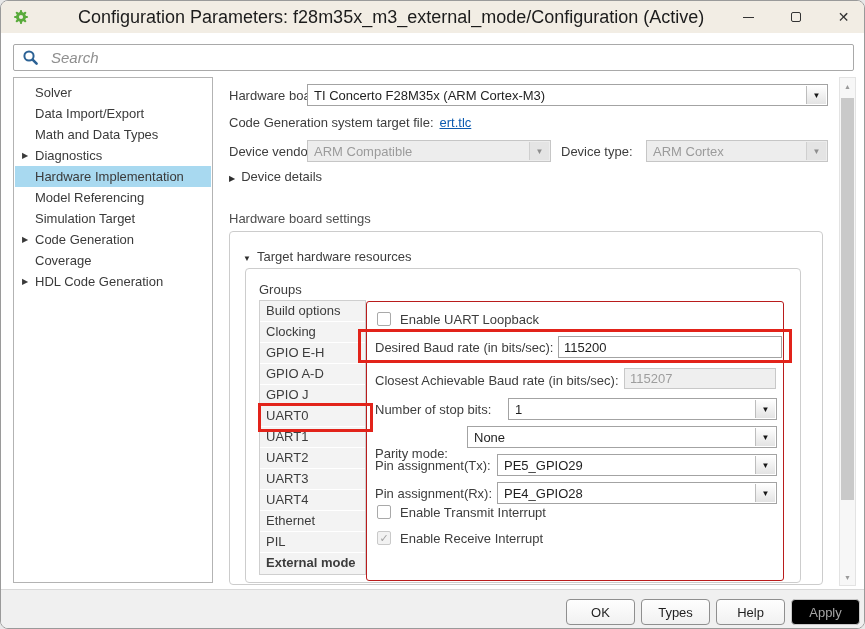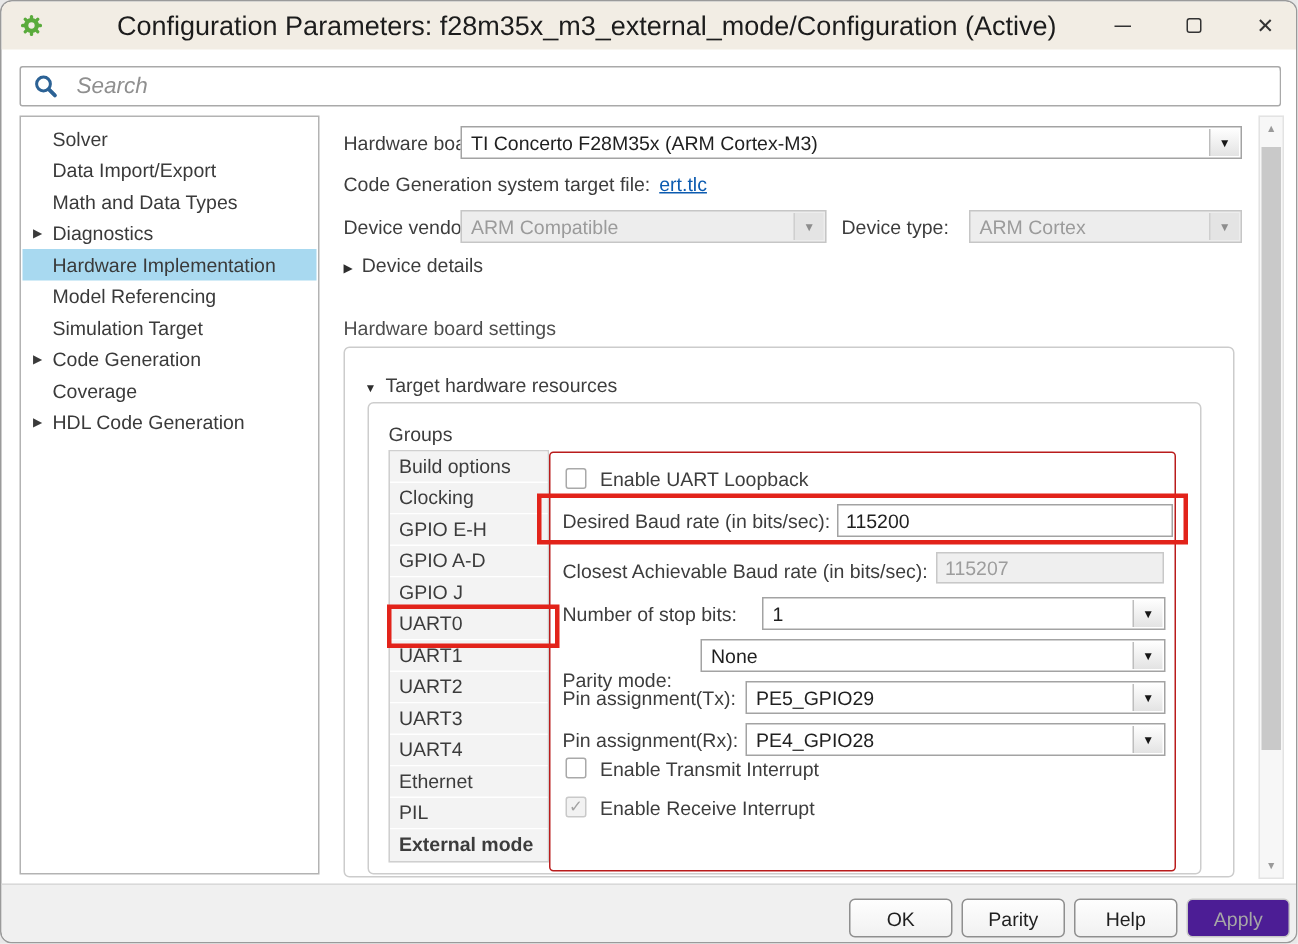--- a/index.html
+++ b/index.html
@@ -48,21 +48,21 @@
   .txtinput.disabled { background:#efefef; color:#9d9d9d; border-color:#c8c8c8; }
   
   .redbox { position:absolute; border:3px solid #e2231a; pointer-events:none; z-index:30; }
   
   #scrollbar { position:absolute; left:838px; top:76px; width:17px; height:509px; background:#f7f7f7; border:1px solid #e3e3e3; }
   #scroll-thumb { position:absolute; left:1px; width:13px; top:20px; height:402px; background:#c9c9c9; }
   .scroll-arrow { position:absolute; left:0; width:15px; height:16px; display:flex; align-items:center; justify-content:center; font-size:7px; color:#9a9a9a; }
   
   #footer { position:absolute; left:0; top:588px; width:865px; height:41px; background:#f0f0f0; border-top:1px solid #d9d9d9; }
   .fbtn { position:absolute; top:9px; width:69px; height:26px; border:1px solid #8f8f8f; border-radius:4px; background:linear-gradient(#fefefe,#f1f1f1); font-size:13px; color:#1f1f1f; display:flex; align-items:center; justify-content:center; cursor:default; }
-  .fbtn.disabled { color:#a6a6a6; border-color:#c8c8c8; background:#4c1d95; }
+  .fbtn.disabled { color:#a6a6a6; border-color:#c8c8c8; background:#000000; }
 </style>
 </head>
 <body>
 
 <div id="window">
 
   <div id="titlebar">
     <svg id="gear" width="16" height="16" viewBox="0 0 16 16">
       <g fill="#5aab3c">
         <rect x="6.9" y="1" width="2.2" height="14" rx="1"></rect>
@@ -227,18 +227,18 @@
   <div class="redbox" style="left:357px; top:328px; width:434px; height:34px"></div>
 
   <div id="scrollbar">
     <div class="scroll-arrow" style="top:0">▲</div>
     <div id="scroll-thumb"></div>
     <div class="scroll-arrow" style="bottom:0">▼</div>
   </div>
 
   <div id="footer">
     <div class="fbtn" style="left:565px">OK</div>
-    <div class="fbtn" style="left:640px">Parity</div>
+    <div class="fbtn" style="left:640px">Types</div>
     <div class="fbtn" style="left:715px">Help</div>
     <div class="fbtn disabled" style="left:790px">Apply</div>
   </div>
 
 </div>
 
 </body></html>

